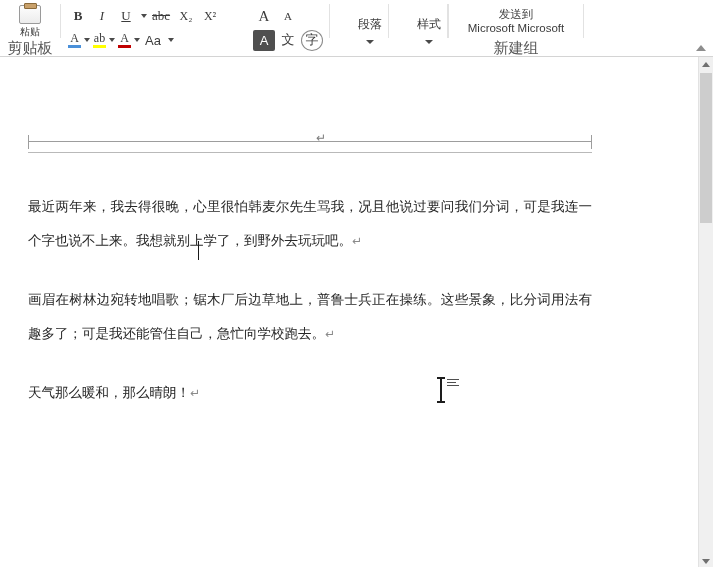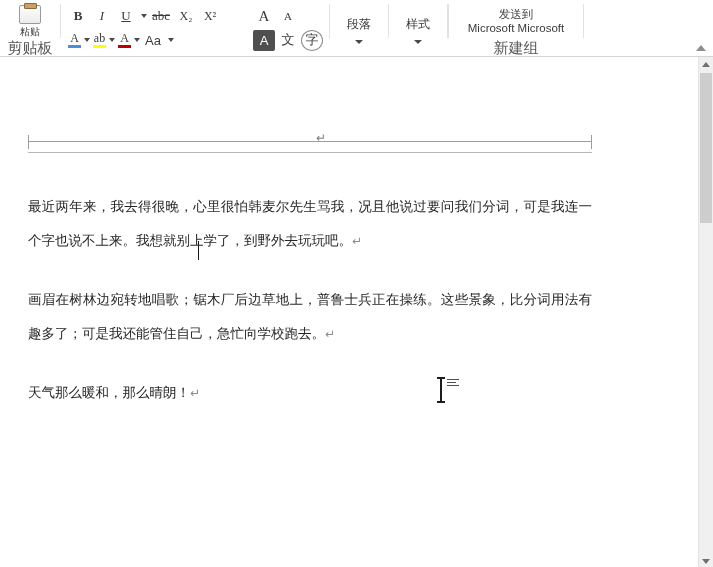--- a/index.html
+++ b/index.html
@@ -123,21 +123,21 @@
     padding: 0 1px;
     cursor: default;
   }
   .swatch-glyph { font-size: 12px; line-height: 11px; font-family: "Liberation Serif", serif; }
   .swatch-bar { width: 13px; height: 3px; margin-top: 1px; }
   .with-caret { display: inline-flex; align-items: center; }
 
   
   .simple-group {
     width: 58px;
-    align-items: center;
+    align-items: flex-end;
     margin-top: 12px;
   }
   .simple-group .group-body {
     flex-direction: column;
     justify-content: center;
     padding-top: 4px;
   }
   .simple-title { font-size: 12px; color: #3b3b3b; }
   .sm-caret {
     width: 0; height: 0;

